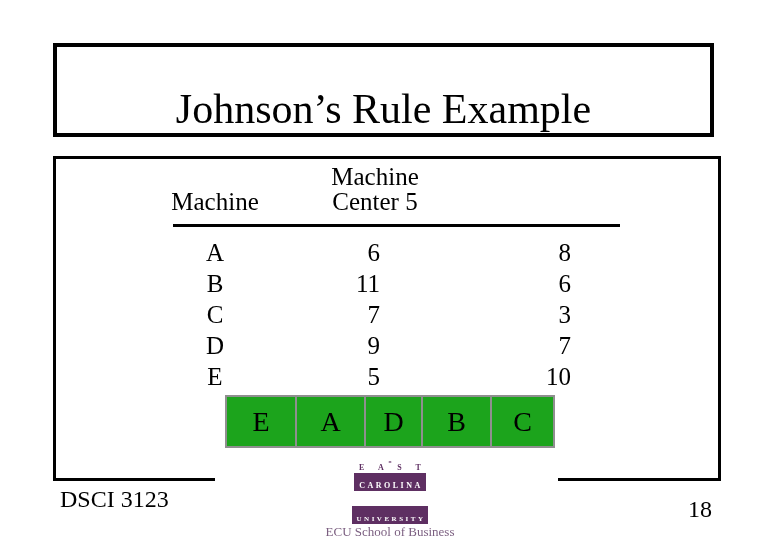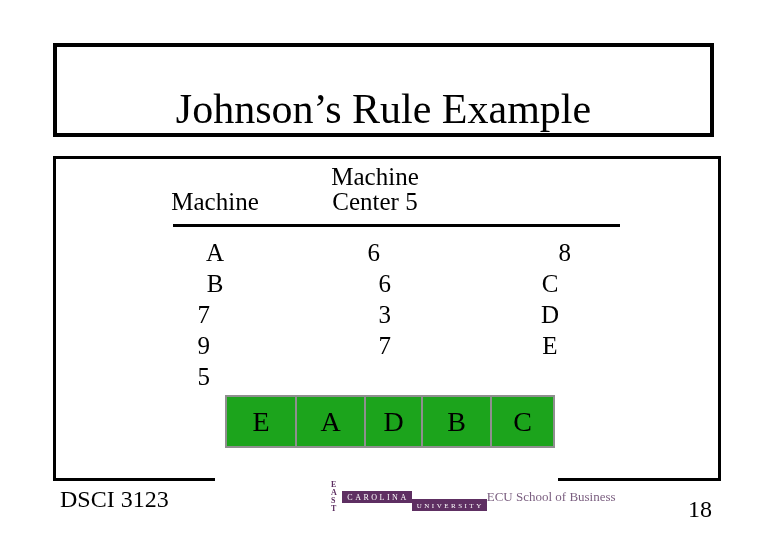--- a/index.html
+++ b/index.html
@@ -61,30 +61,30 @@
   .seq-cell:nth-child(4){width:71px;}
   .seq-cell:nth-child(5){width:65px;}
 
   
   .course-code{position:absolute;left:60px;top:486px;font-size:24px;}
   .page-number{position:absolute;right:68px;top:496px;font-size:24px;margin-left:30px;}
 
   
   .logo{
     position:absolute;left:325px;top:454px;width:130px;height:86px;background:#fff;
-    display:flex;flex-direction:row;align-items:center;
+    display:flex;flex-direction:column;align-items:center;
   }
   .logo-icon{margin-top:7px;}
   .logo-east{
     color:var(--logo-purple,#5E2F62);font-size:8px;font-weight:bold;
     letter-spacing:6px;margin:1px 0 1px 6px;line-height:8px;
   }
   .logo-bar{
-    background:var(--logo-purple,#5E2F62);color:#fff;font-weight:normal;
-    padding:3px 3px 1px 5px;line-height:8px;white-space:nowrap;
+    background:var(--logo-purple,#5E2F62);color:#fff;font-weight:bold;
+    padding:9px 3px 1px 5px;line-height:8px;white-space:nowrap;
   }
   .logo-bar.carolina{font-size:8px;letter-spacing:2.5px;}
   .logo-bar.university{font-size:7px;letter-spacing:2.5px;margin-top:15px;}
   .logo-school{
     font-size:13px;color:var(--school-text,#7b5f80);
     margin-top:0;white-space:nowrap;
   }
 </style>
 </head>
 <body style="--seq-green: #1CA41C; --cell-border: #8f8f8f; --logo-purple: #5E2F62; --school-text: #7b5f80;">
@@ -105,32 +105,34 @@
   </div>
 </div>
 <div class="jhead-rule"></div>
 
 <div class="jtable-body">
   <div class="jcell-job">A</div>
   <div class="jcell-mc1">6</div>
   <div class="jcell-mc2">8</div>
 
   <div class="jcell-job">B</div>
+  <div class="jcell-mc1">11</div>
   <div class="jcell-mc2">6</div>
 
   <div class="jcell-job">C</div>
   <div class="jcell-mc1">7</div>
   <div class="jcell-mc2">3</div>
 
   <div class="jcell-job">D</div>
   <div class="jcell-mc1">9</div>
   <div class="jcell-mc2">7</div>
 
   <div class="jcell-job">E</div>
   <div class="jcell-mc1">5</div>
+  <div class="jcell-mc2">10</div>
 </div>
 
 <div class="seq-backing"></div>
 <div class="seq-row">
   <div class="seq-cell">E</div>
   <div class="seq-cell">A</div>
   <div class="seq-cell">D</div>
   <div class="seq-cell">B</div>
   <div class="seq-cell">C</div>
 </div>

